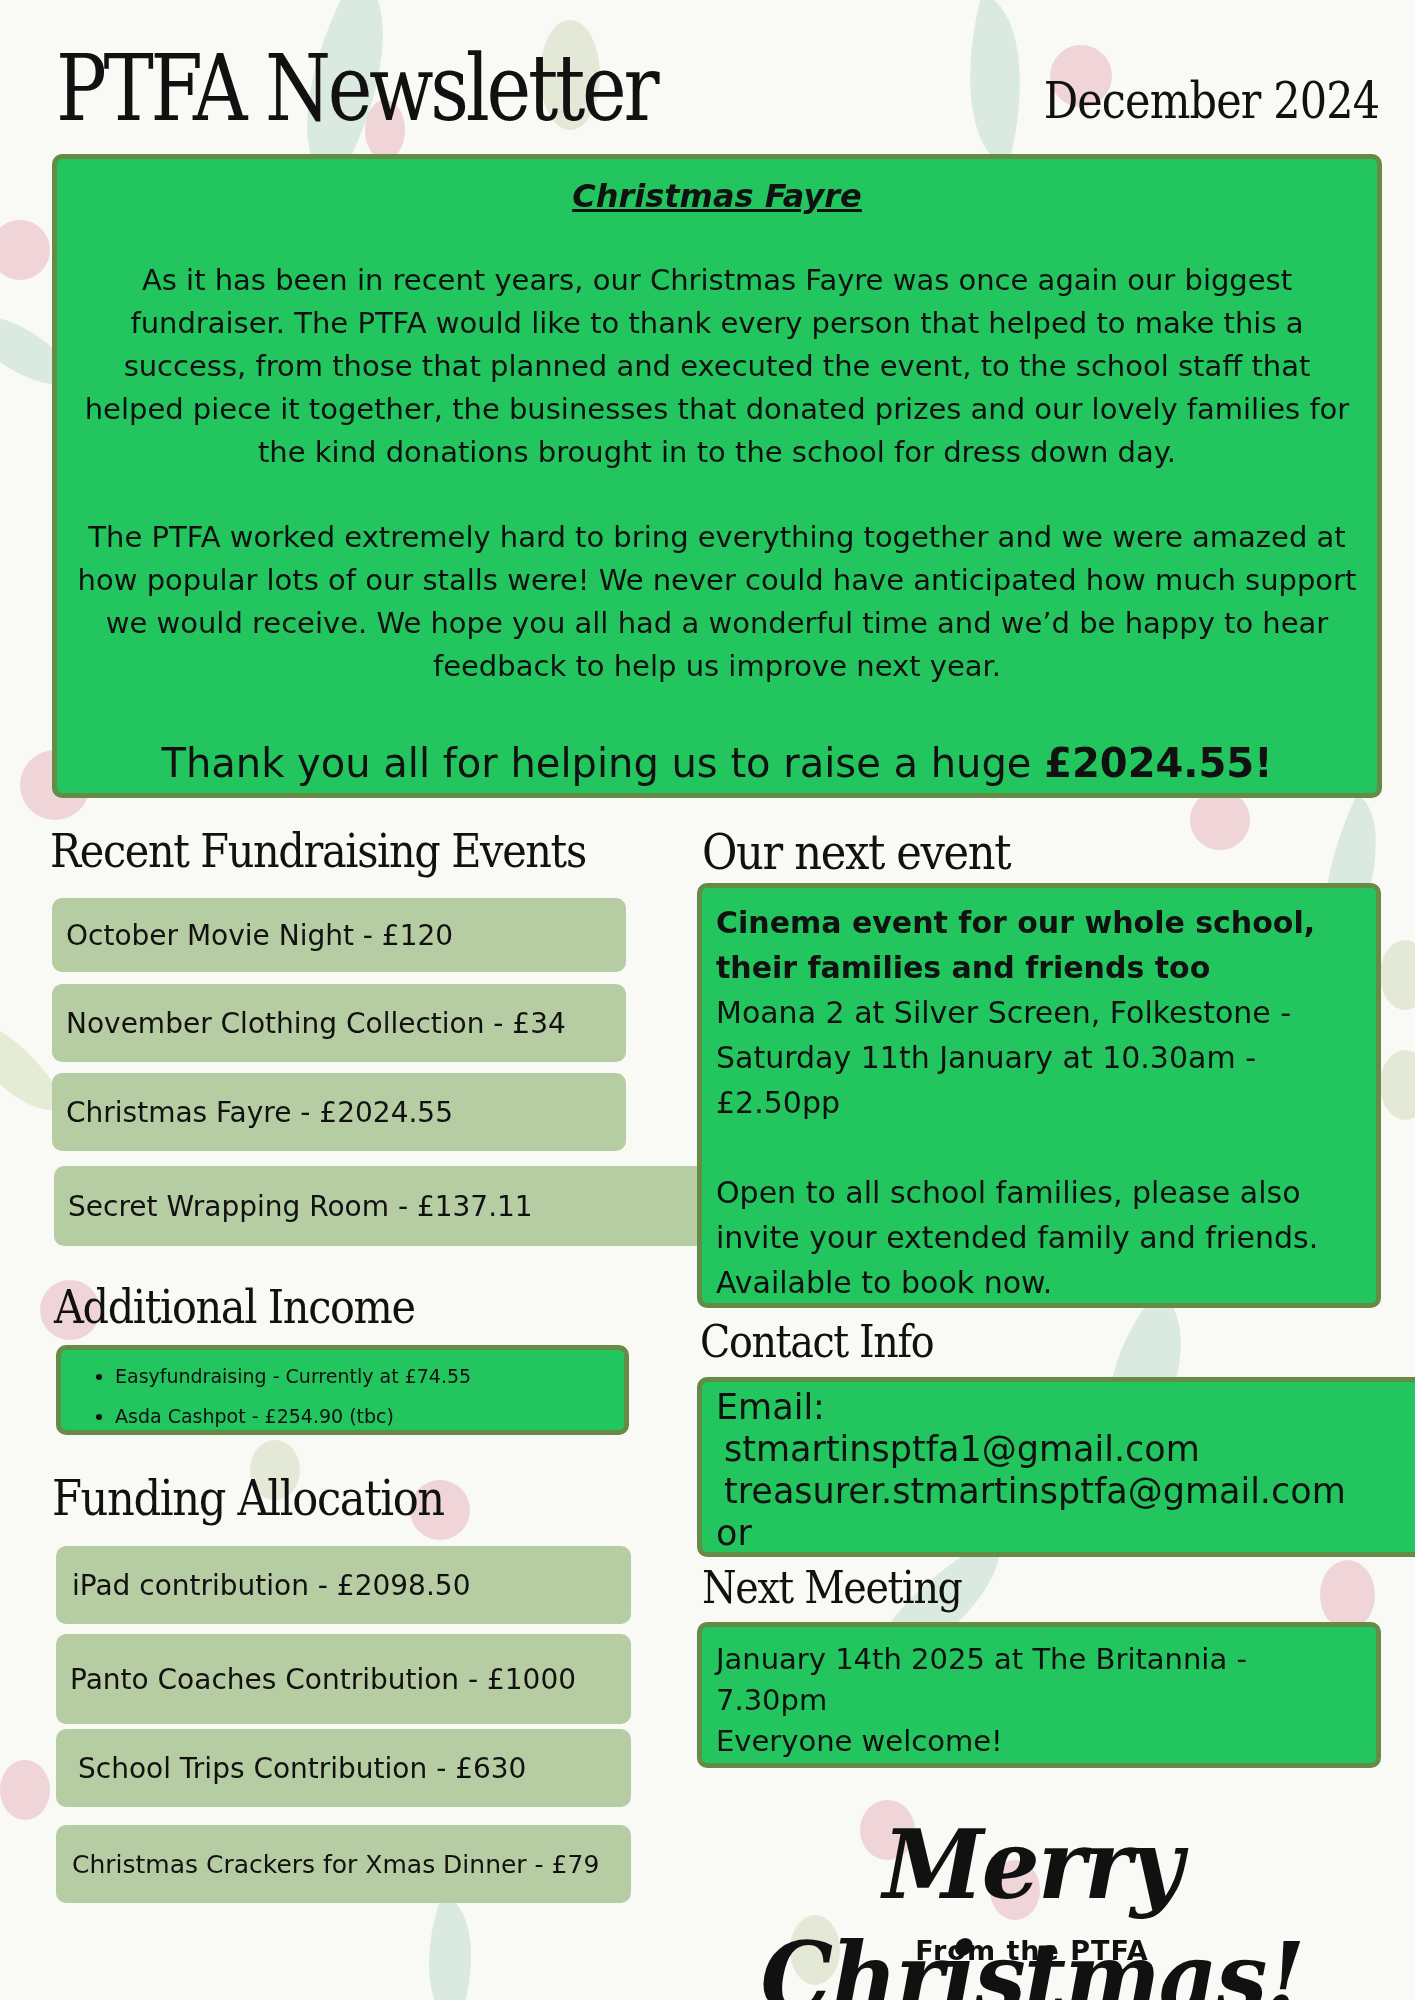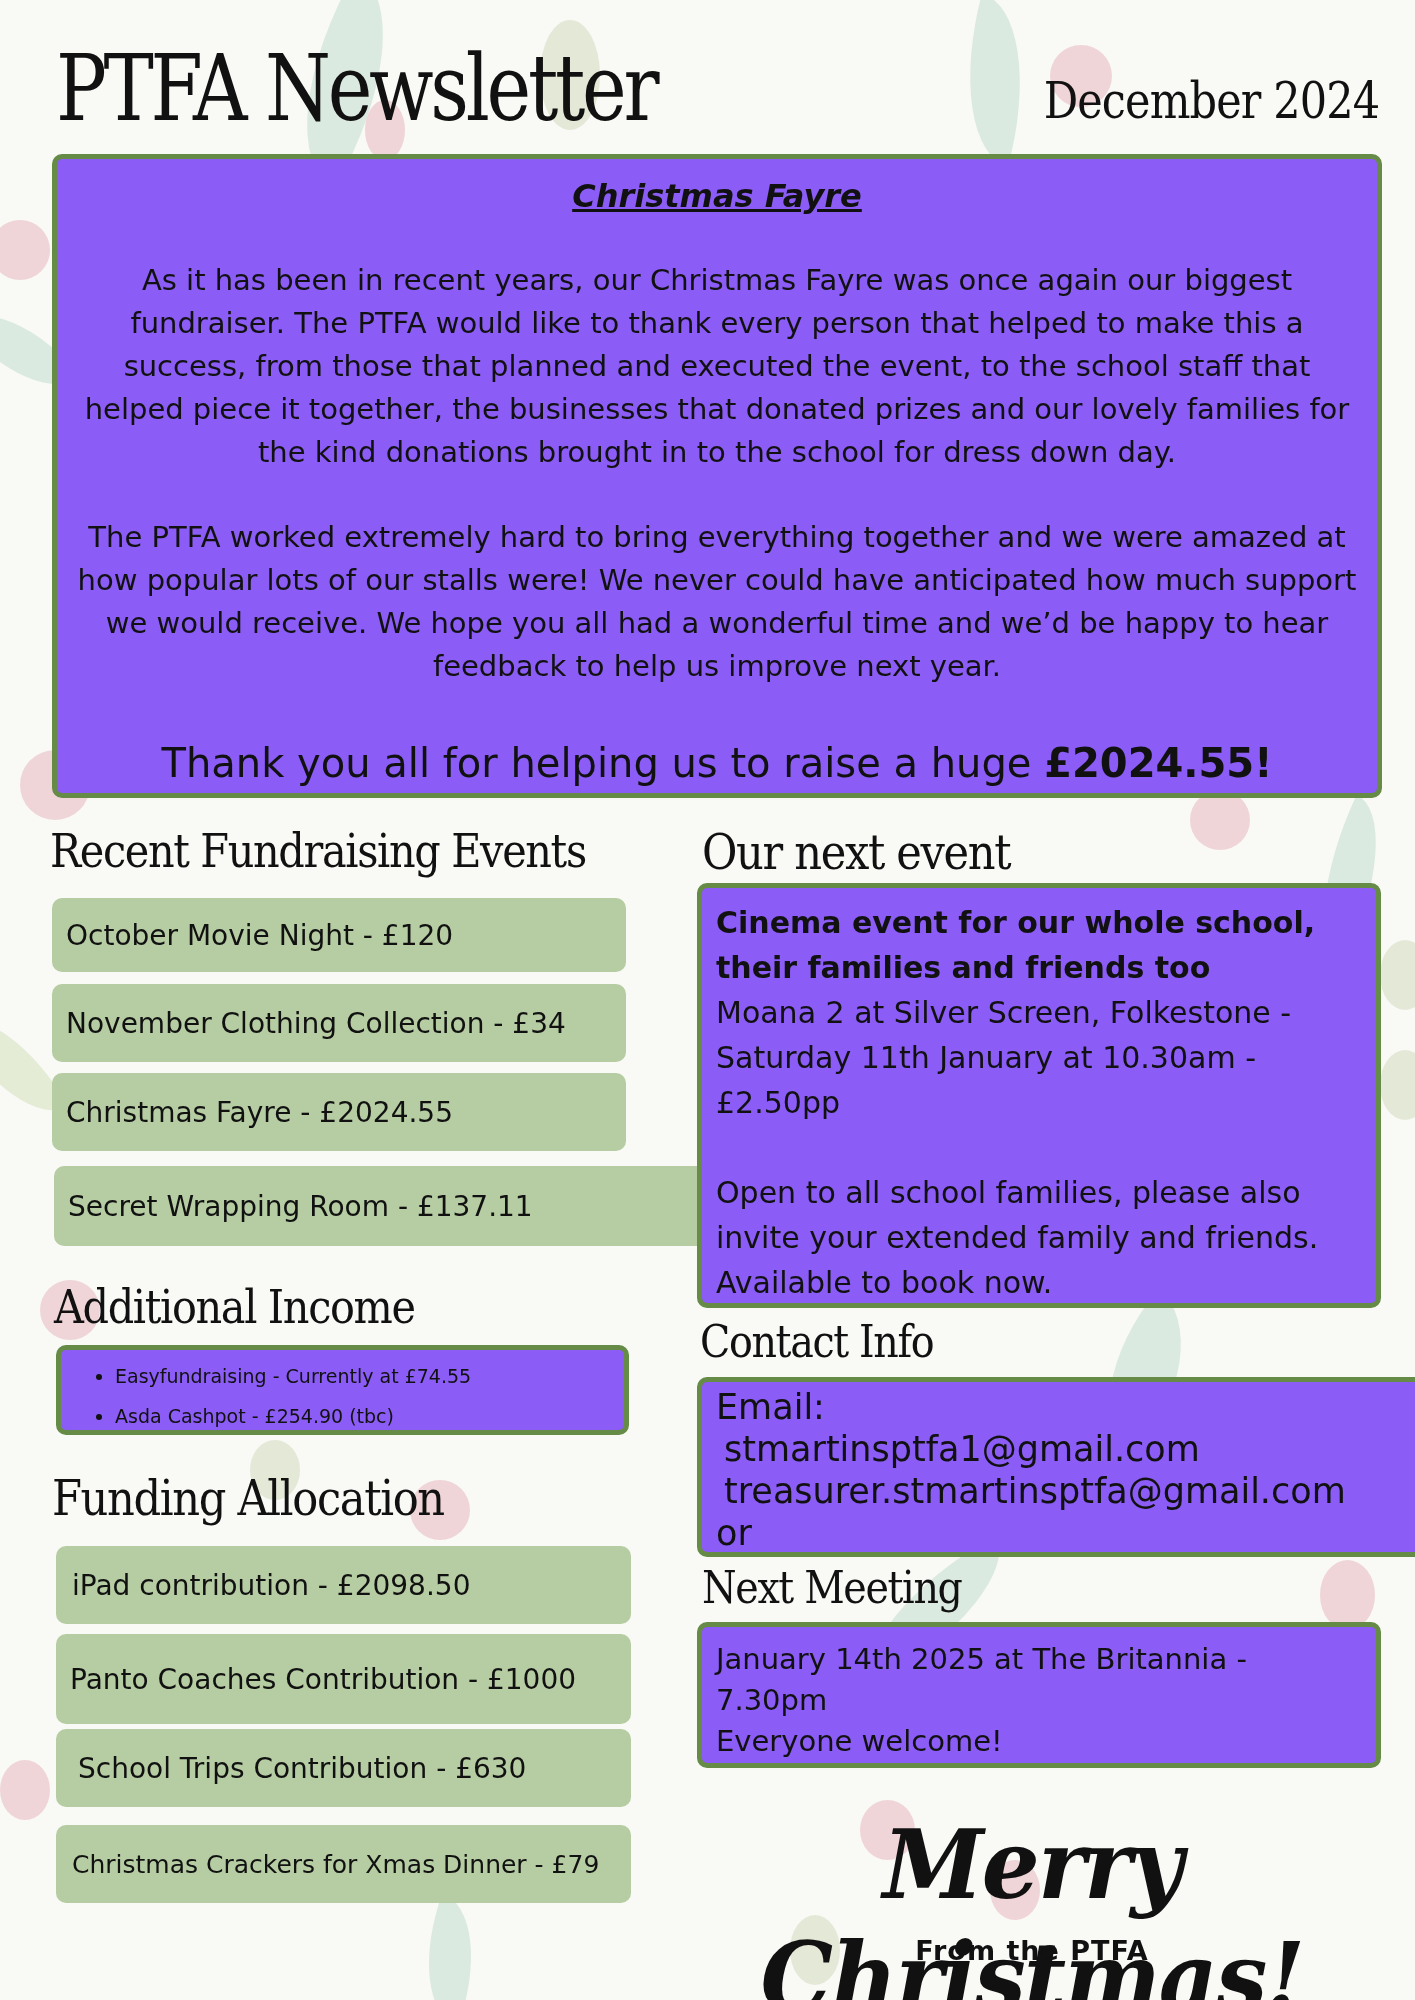--- a/index.html
+++ b/index.html
@@ -22,21 +22,21 @@
     margin: 0; line-height: 1.1;
   }
   .date {
     position: absolute; right: 36px; top: 72px;
     font-family: "DejaVu Serif", serif; font-size: 50px;
     letter-spacing: -1px; transform: scaleX(0.86); transform-origin: right top;
     margin: 0;
   }
   .box {
     position: absolute; border: 5px solid #658b47; border-radius: 10px;
-    background: #8b5cf6; box-sizing: border-box;
+    background: #22c55e; box-sizing: border-box;
   }
   .fayre { left: 52px; top: 154px; width: 1330px; height: 644px; text-align: center; }
   .fayre h2 {
     margin: 18px 0 0 0; font-size: 32px; font-style: italic; font-weight: bold;
     text-decoration: underline; font-family: "DejaVu Sans", sans-serif;
   }
   .fayre p { margin: 0; font-size: 29px; line-height: 43px; padding: 0 18px; }
   .fayre .p1 { margin-top: 44px; }
   .fayre .p2 { margin-top: 42px; }
   .fayre .thanks { margin-top: 54px; font-size: 40px; }

